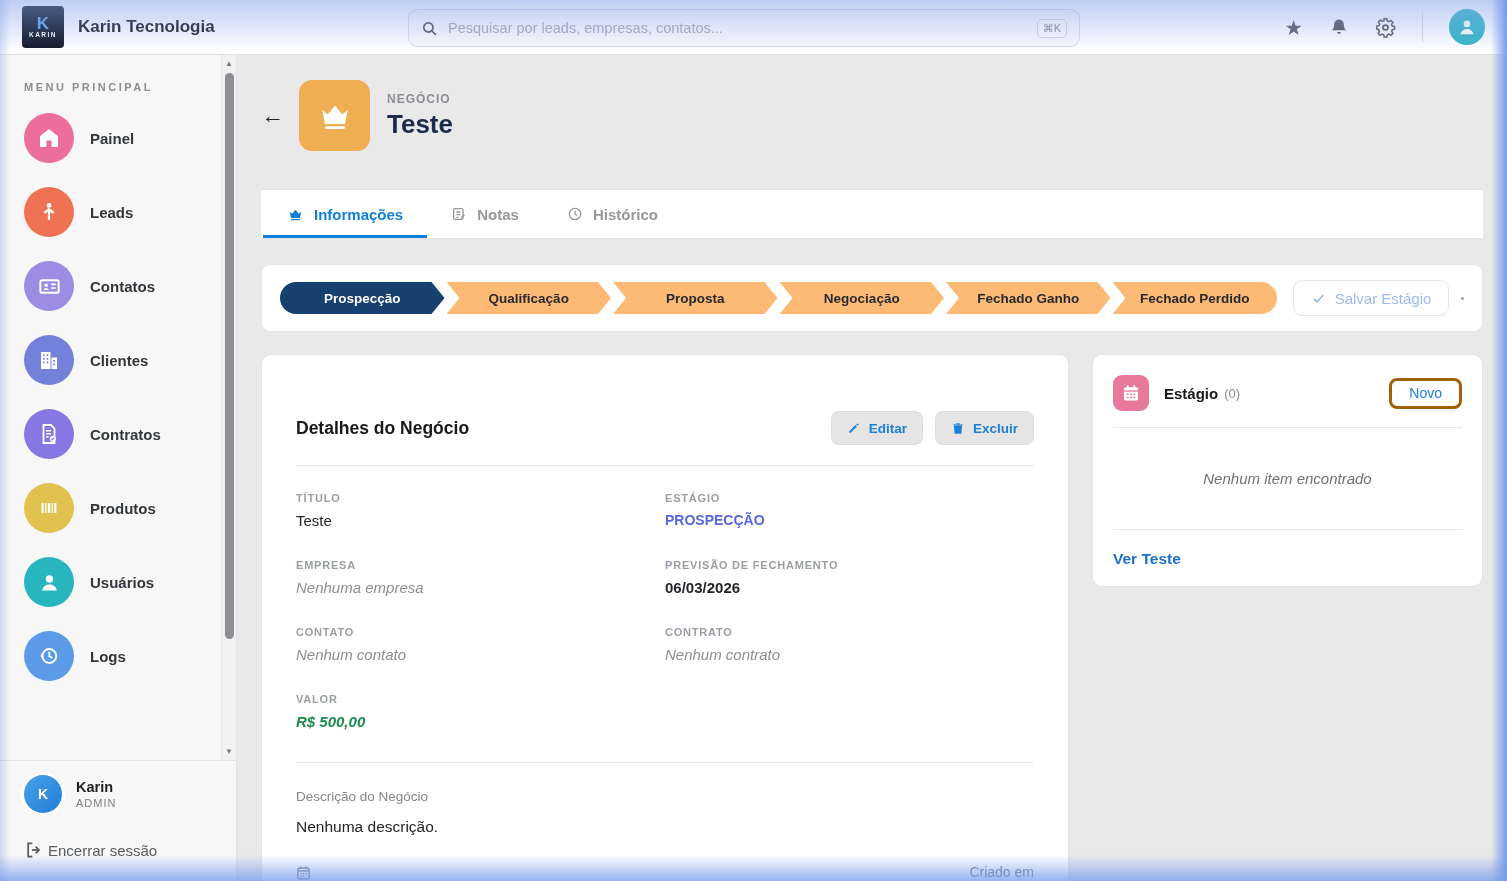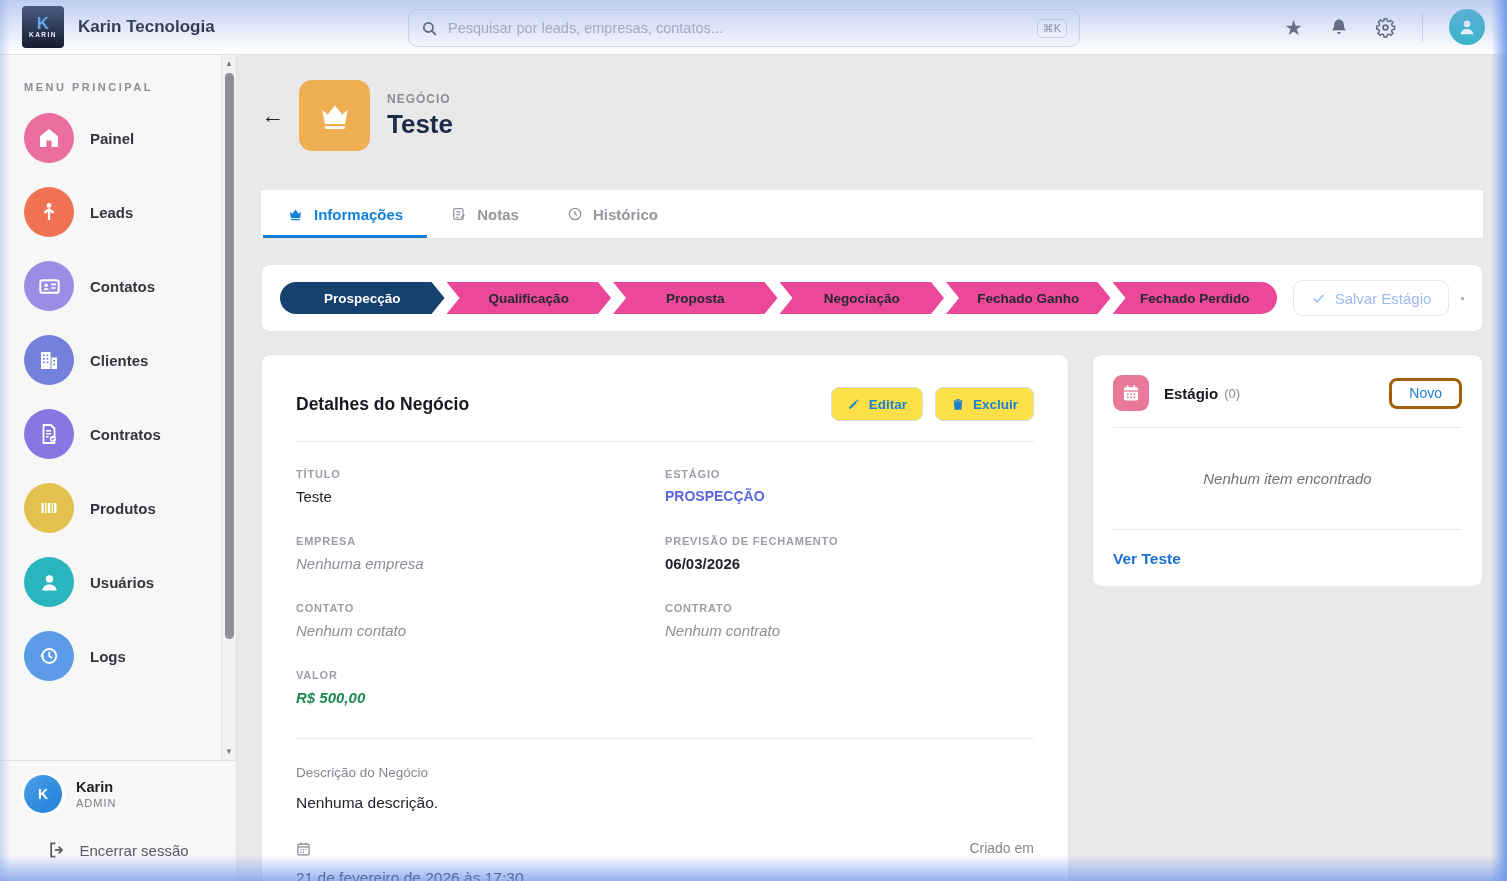--- a/index.html
+++ b/index.html
@@ -38,51 +38,51 @@
   .nav-circle { width:50px; height:50px; border-radius:50%; background:var(--c); display:flex; align-items:center; justify-content:center; flex-shrink:0; }
   .nav-label { margin-left:16px; font-size:15px; font-weight:600; color:#33363c; }
   .side-scrollbar { position:absolute; right:0; top:0; width:15px; height:705px; background:#f1f1f2; border-left:1px solid #e7e7e9; }
   .sb-arrow { position:absolute; left:0; width:100%; text-align:center; font-size:8px; color:#7a7a7e; }
   .sb-thumb { position:absolute; left:2.5px; top:18px; width:9px; height:566px; background:#8f9094; border-radius:5px; }
   .side-footer { border-top:1px solid #e2e2e5; padding:14px 24px 0; height:121px; background:#f7f7f8; }
   .user-row { display:flex; align-items:center; gap:14px; }
   .avatar-k { width:38px; height:38px; border-radius:50%; background:linear-gradient(135deg,#4aa0e8,#1f7fd8); color:#fff; font-weight:bold; font-size:14px; display:flex; align-items:center; justify-content:center; box-shadow:0 0 0 3px #fff; }
   .user-name { font-size:14.5px; font-weight:bold; color:#222; }
   .user-role { font-size:11px; letter-spacing:1px; color:#7c7f86; margin-top:2px; }
-  .logout-row { display:flex; align-items:center; gap:12px; margin-top:27px; cursor:pointer;justify-content:center; }
+  .logout-row { display:flex; align-items:center; gap:4px; margin-top:27px; cursor:pointer; }
   .logout-label { font-size:15px; color:#585b61; }
 
   
   .main { flex:1; padding:0 24px; position:relative; }
   .page-head { display:flex; align-items:center; margin-top:25px; }
   .back-btn { width:38px; font-size:23px; color:#1f2229; cursor:pointer; }
   .entity-icon { width:71px; height:71px; border-radius:13px; background:#efae52; display:flex; align-items:center; justify-content:center; margin-right:17px; }
   .entity-label { font-size:12px; font-weight:bold; letter-spacing:1px; color:#8b8e95; }
   .page-title { font-size:26px; font-weight:800; color:#1d2b4a; margin-top:3px; }
 
   .tabstrip { margin-top:38px; background:#fff; border:1px solid #e5e5e7; border-left:none; border-right:none; height:50px; display:flex; align-items:stretch; padding-left:2px; }
   .tab { display:flex; align-items:center; gap:10px; padding:0 24px; font-size:15px; font-weight:bold; color:#94979e; position:relative; cursor:pointer; }
   .tab.active { color:#1180d8; }
   .tab.active::after { content:""; position:absolute; left:0; right:0; bottom:0; height:3px; background:#1180d8; }
 
   .pipeline-card { margin-top:25px; background:#fff; border-radius:9px; border:1px solid #e6e6e8; height:68px; display:flex; align-items:center; padding:0 18px; }
   .stages { display:flex; flex:1; height:32px; }
-  .stage { flex:1; display:flex; align-items:center; justify-content:center; font-size:13.5px; font-weight:600; color:#26292f; background:#ec4899; clip-path:polygon(0 0, calc(100% - 13px) 0, 100% 50%, calc(100% - 13px) 100%, 0 100%, 13px 50%); margin-left:2px; cursor:pointer; }
+  .stage { flex:1; display:flex; align-items:center; justify-content:center; font-size:13.5px; font-weight:600; color:#26292f; background:#fdba74; clip-path:polygon(0 0, calc(100% - 13px) 0, 100% 50%, calc(100% - 13px) 100%, 0 100%, 13px 50%); margin-left:2px; cursor:pointer; }
   .stage:first-child { clip-path:polygon(0 0, calc(100% - 13px) 0, 100% 50%, calc(100% - 13px) 100%, 0 100%); border-radius:16px 0 0 16px; margin-left:0; }
   .stage:last-child { clip-path:polygon(0 0, 100% 0, 100% 100%, 0 100%, 13px 50%); border-radius:0 16px 16px 0; }
   .stage.active { background:#16406e; color:#fff; }
   .save-stage-btn { margin-left:16px; width:156px; height:36px; border:1px solid #e2e7ef; border-radius:9px; background:#fff; color:#9cbaec; font-size:15px; display:flex; align-items:center; justify-content:center; gap:9px; cursor:pointer; }
   .pipe-dot { width:3px; height:3px; border-radius:50%; background:#9aa0a8; margin-left:12px; }
 
   .content-row { display:flex; gap:23px; margin-top:22px; align-items:flex-start; }
   .details-card { width:808px; background:#fff; border-radius:10px; border:1px solid #e4e4e7; padding:32px 34px; height:620px; }
-  .dc-head { display:flex; align-items:center; }
+  .dc-head { display:flex; align-items:center;margin-top:24px; }
   .dc-title { font-size:17.5px; font-weight:bold; color:#17191e; }
   .dc-actions { margin-left:auto; display:flex; gap:12px; }
-  .btn-outline { display:flex; align-items:center; gap:8px; border:1px solid #d9dde3; background:#fde047; border-radius:8px; height:34px; padding:0 15px; font-size:13.5px; font-weight:bold; color:#1b7fd4; cursor:pointer; }
+  .btn-outline { display:flex; align-items:center; gap:8px; border:1px solid #d9dde3; background:#e5e5e5; border-radius:8px; height:34px; padding:0 15px; font-size:13.5px; font-weight:bold; color:#1b7fd4; cursor:pointer; }
   .dc-divider { height:1px; background:#e8e8ea; margin:20px 0 26px; }
   .fields-grid { display:grid; grid-template-columns:1fr 1fr; row-gap:30px; }
   .f-label { font-size:11px; font-weight:bold; letter-spacing:.8px; color:#9b9ea6; margin-bottom:8px; }
   .f-value { font-size:15px; color:#23252b; }
   .f-value.empty { font-style:italic; color:#8b8e95; }
   .f-value.stage-link { color:#5866dd; font-weight:bold; font-size:14px; }
   .f-value.money { color:#1d8a4e; font-weight:bold;font-style:italic; }
   .f-value.date { font-weight:600; }
   .desc-label { font-size:13.5px; color:#84878e; margin-bottom:14px; }
   .desc-value { font-size:15.5px; color:#23252b; }

